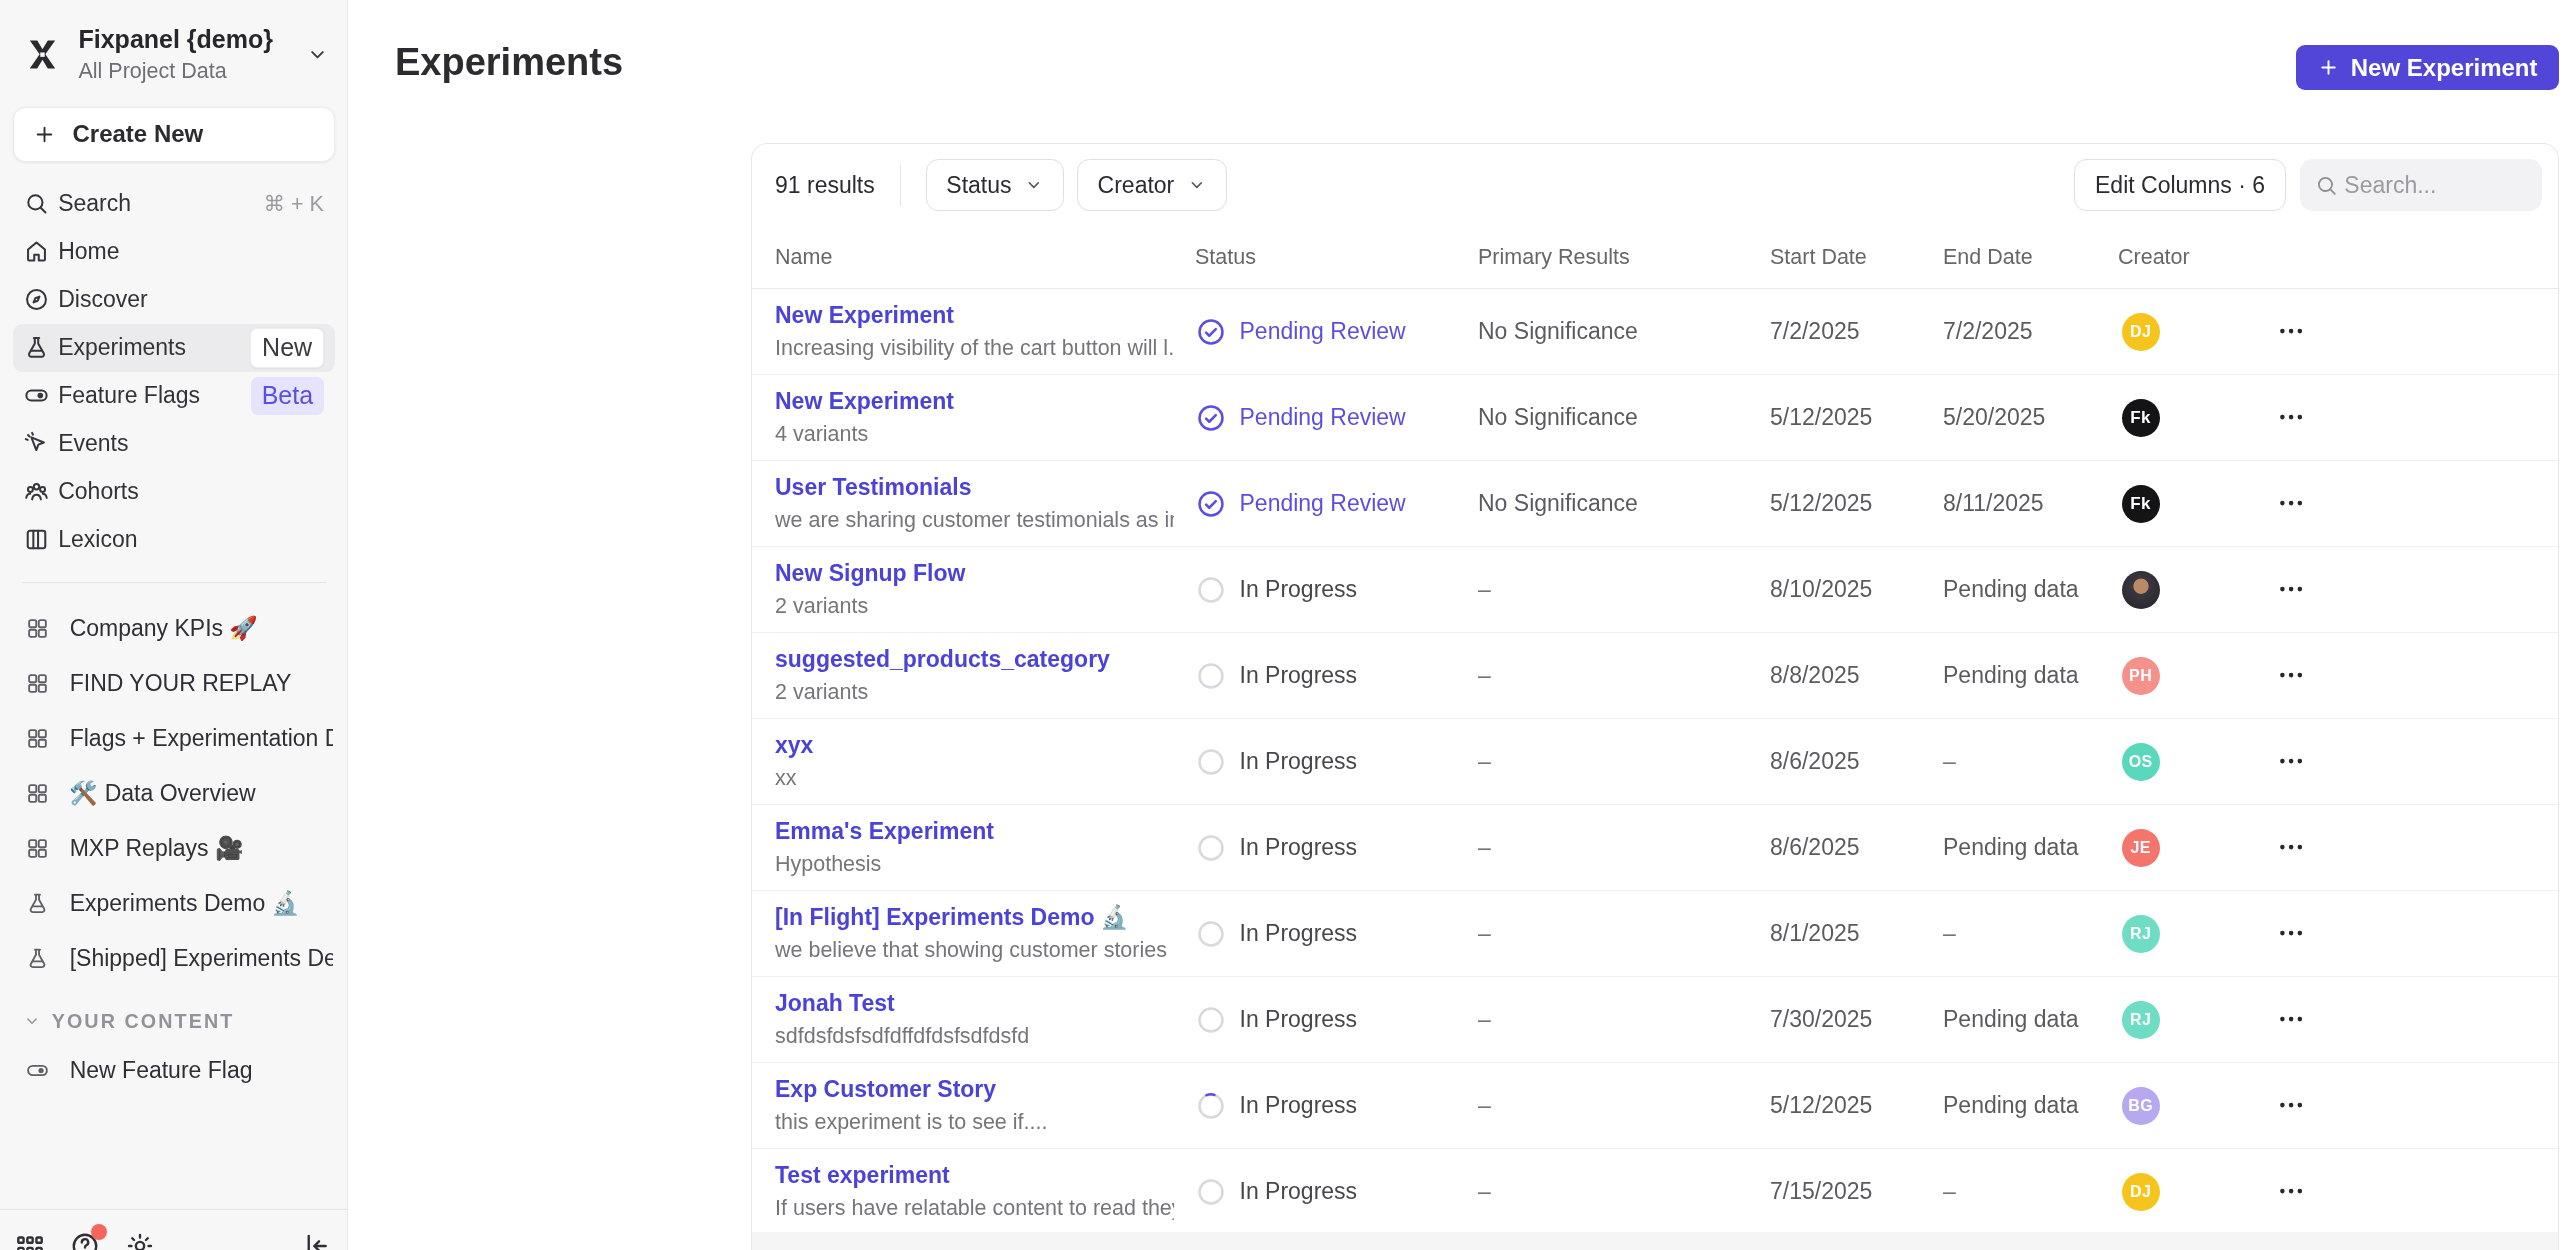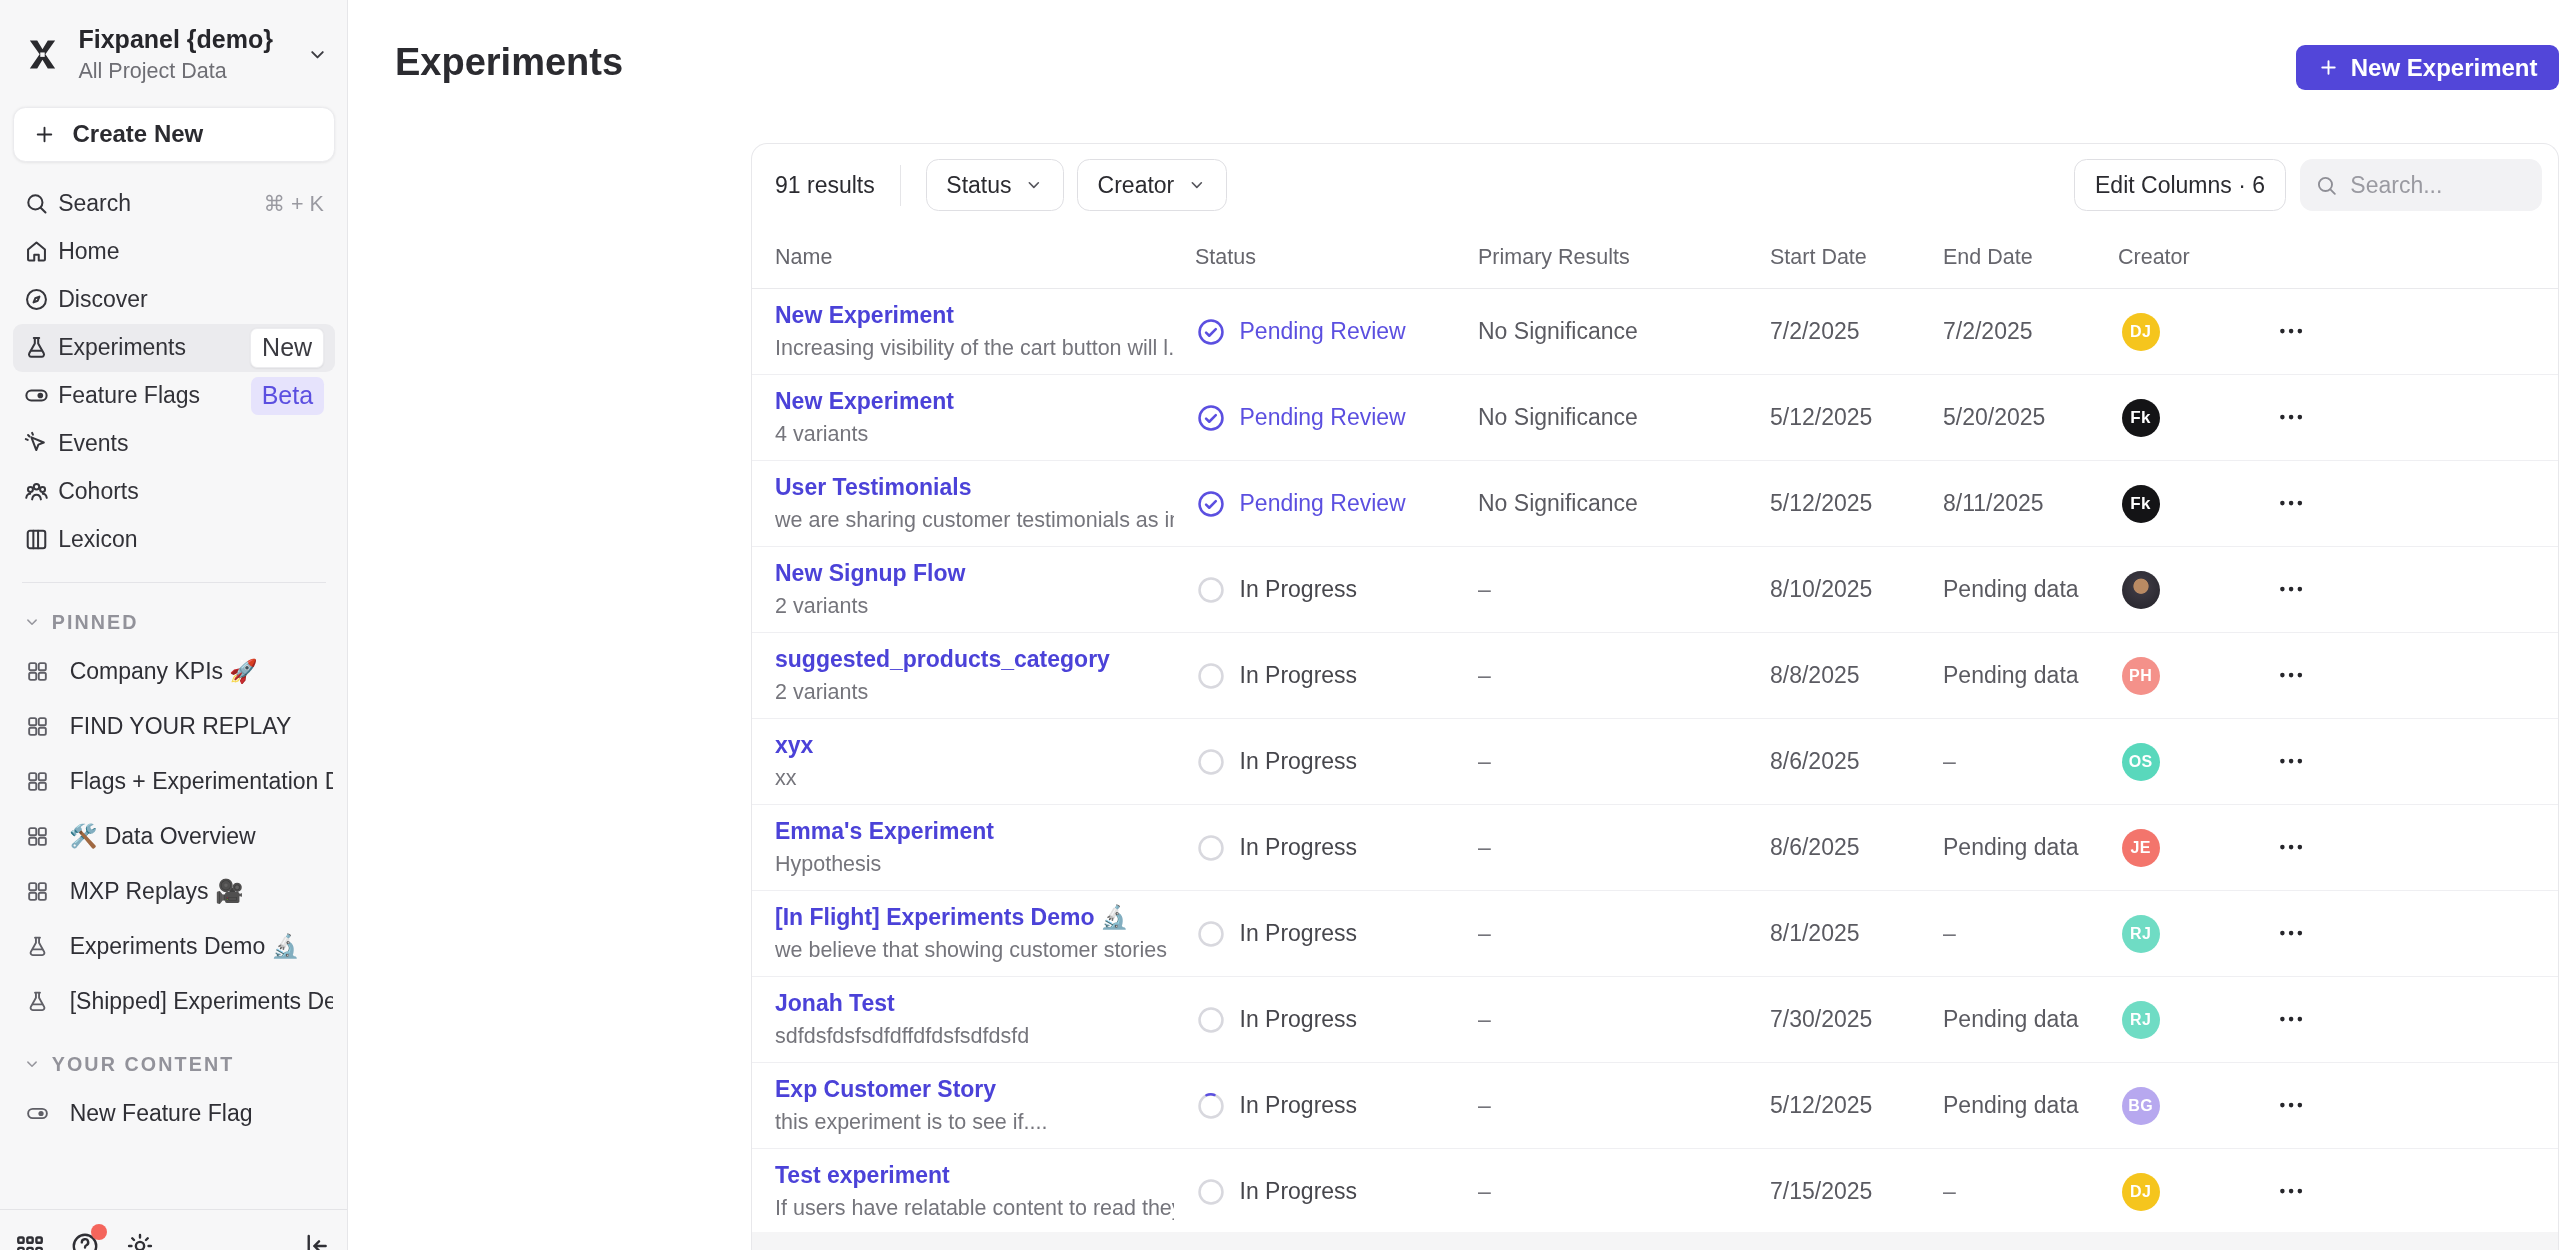--- a/index.html
+++ b/index.html
@@ -73,21 +73,21 @@
   .toolbar { height: 82px; display: flex; align-items: center; padding: 0 16px 0 23px; }
   .results { font-size: 23px; font-weight: 500; color: #2b2b30; white-space: nowrap; }
   .vsep { width: 0.9px; height: 41px; background: #e5e5e8; margin: 0 25px; }
   .filter-group { display: flex; gap: 12.5px; }
   .pill { height: 52px; border: 0.9px solid #dfdfe3; background: #fff; border-radius: 12.5px;
           display: flex; align-items: center; padding: 0 19.7px; gap: 12.5px; cursor: pointer; }
   .pill .plbl { font-size: 23px; font-weight: 500; color: #2b2b30; white-space: nowrap; }
   .pill .chev { width: 19.7px; height: 19.7px; color: #55555c; }
   .tb-spacer { flex: 1; }
   .search-box { width: 242px; height: 52px; background: #f2f2f4; border-radius: 12.5px;
-                display: flex; align-items: center; padding: 0 14.3px; gap: 11px; margin-left: 14.3px; }
+                display: flex; align-items: center; padding: 0 14.3px; gap: 5px; margin-left: 14.3px; }
   .search-box .sic { width: 25px; height: 25px; color: #8f8f96; flex-shrink: 0; }
   .search-box input { border: none; background: transparent; outline: none; font-size: 23px;
                       font-family: "Liberation Sans", sans-serif; color: #33333a; width: 100%; }
   .search-box input::placeholder { color: #9a9aa1; }
 
   .thead { display: flex; align-items: center; height: 63px; padding: 0 23px;
            border-bottom: 0.9px solid #e9e9ec; }
   .th { font-size: 21.5px; font-weight: 500; color: #66666d; white-space: nowrap; }
   .c0 { width: 420px; } .c1 { width: 283px; } .c2 { width: 292px; }
   .c3 { width: 173px; } .c4 { width: 175px; } .c5 { width: 150px; }
@@ -226,26 +226,20 @@
           </svg>
         </span>
     <span class="nav-label">Lexicon</span>
       </div>
     </nav>
 
   <div class="side-divider"></div>
 
   <div>
       <div class="section">
-        <div class="section-head">
-          <span class="chev"><svg viewBox="0 0 24 24" fill="none" stroke="currentColor" stroke-width="2" stroke-linecap="round" stroke-linejoin="round" width="100%" height="100%">
-              <path d="M6.5 9.5l5.5 5.5 5.5-5.5"></path>
-            </svg></span>
-    <span class="section-label">PINNED</span>
-        </div>
         <div class="section-item">
           <span class="sic">
             <svg viewBox="0 0 24 24" fill="none" stroke="currentColor" stroke-width="1.8" stroke-linecap="round" stroke-linejoin="round" width="100%" height="100%">
               <rect x="4" y="4" width="6.8" height="6.8" rx="1.5"></rect>
               <rect x="13.2" y="4" width="6.8" height="6.8" rx="1.5"></rect>
               <rect x="4" y="13.2" width="6.8" height="6.8" rx="1.5"></rect>
               <rect x="13.2" y="13.2" width="6.8" height="6.8" rx="1.5"></rect>
             </svg>
           </span>
       <span class="slbl">Company KPIs 🚀</span>

